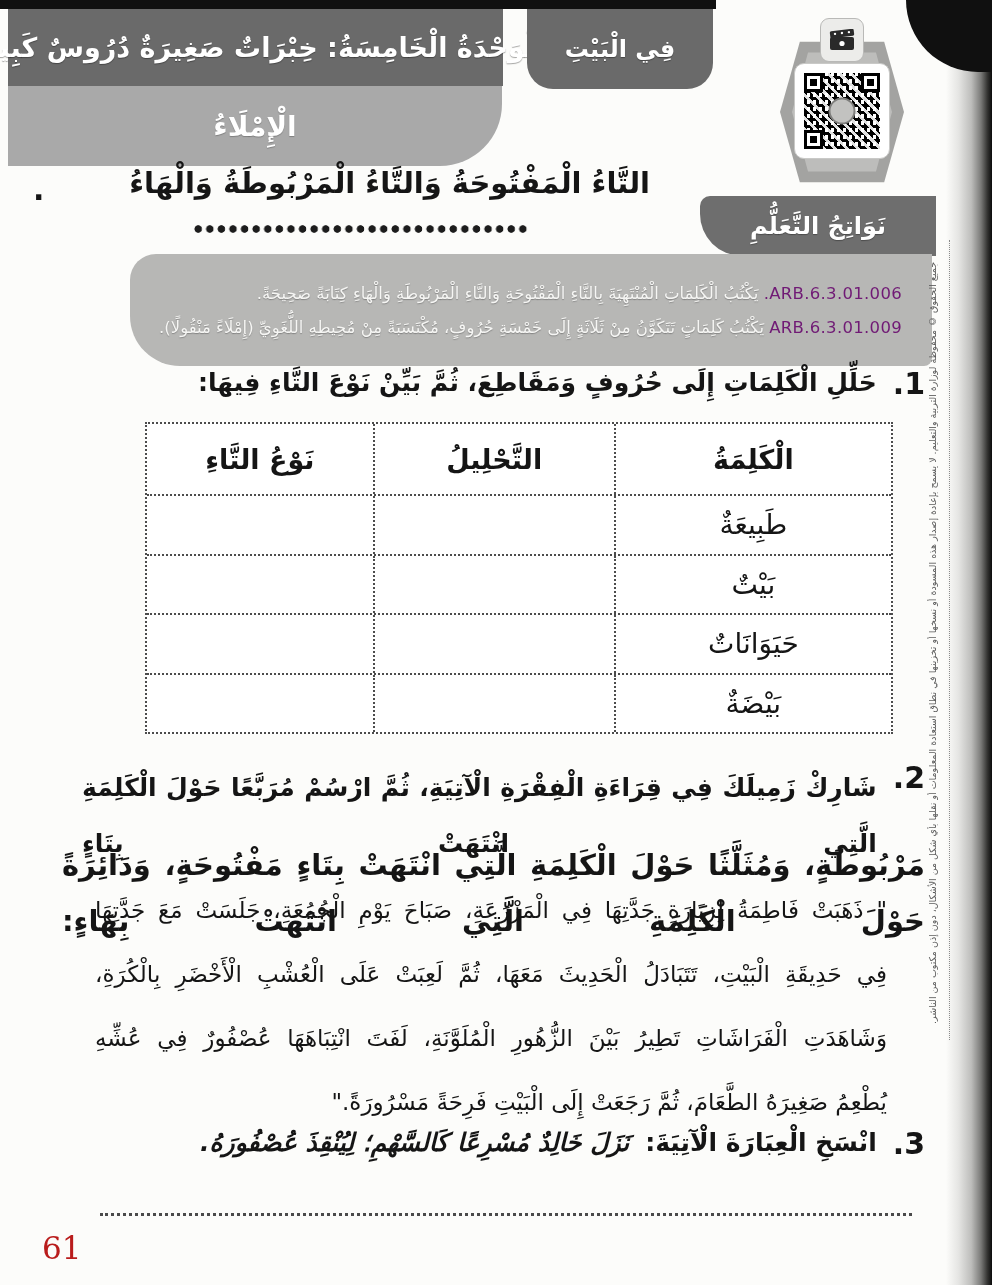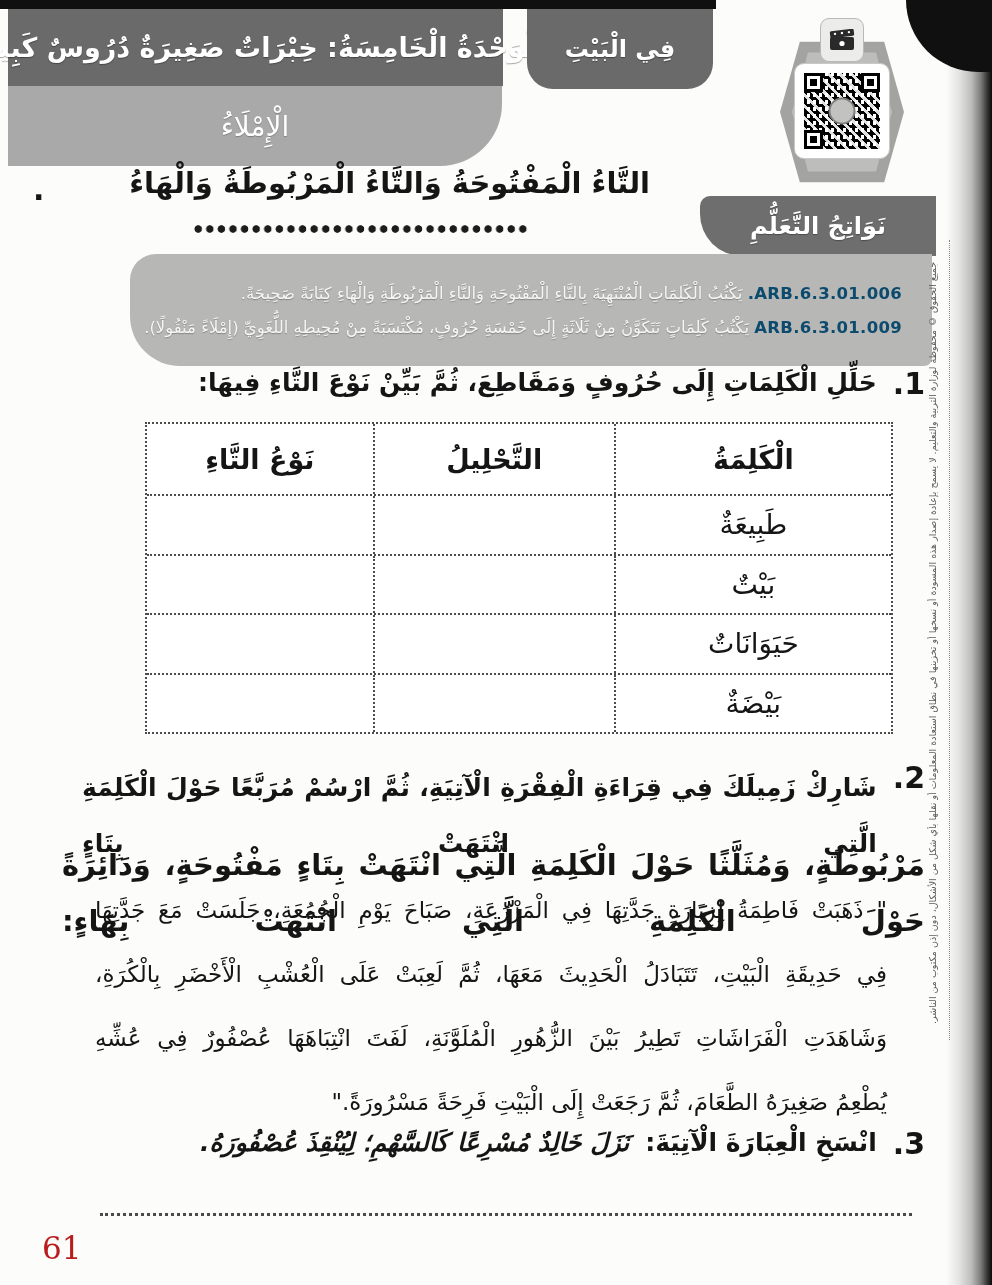--- a/index.html
+++ b/index.html
@@ -16,21 +16,21 @@
 
   
   .unit-band{position:absolute;left:8px;top:9px;width:495px;height:77px;background:#6a6a6a;
     color:#fff;display:flex;align-items:center;justify-content:center;direction:rtl;
     font-size:27px;font-weight:bold;white-space:nowrap;text-shadow:0 1px 1px rgba(0,0,0,.35);}
   .home-tab{position:absolute;left:527px;top:9px;width:186px;height:80px;background:#6a6a6a;
     color:#fff;border-radius:0 0 26px 26px;display:flex;align-items:center;justify-content:center;
     direction:rtl;font-size:24px;font-weight:bold;text-shadow:0 1px 1px rgba(0,0,0,.35);}
   .imla-band{position:absolute;left:8px;top:86px;width:494px;height:80px;background:#a9a9a9;
     color:#fff;border-bottom-right-radius:62px;display:flex;align-items:center;justify-content:center;
-    font-size:28px;font-weight:normal;direction:rtl;text-shadow:0 1px 1px rgba(0,0,0,.25);}
+    font-size:28px;font-weight:bold;direction:rtl;text-shadow:0 1px 1px rgba(0,0,0,.25);}
 
   
   .lesson-title{position:absolute;left:175px;top:166px;width:475px;direction:rtl;text-align:left;
     font-size:29px;font-weight:bold;white-space:nowrap;}
   .title-period{position:absolute;left:33px;top:172px;font-size:30px;font-weight:bold;}
   .title-dots{position:absolute;left:193px;top:222px;width:337px;height:14px;
     background-image:radial-gradient(circle at 5.2px 7px,#1c1c1c 3.4px,transparent 4.1px);
     background-size:11.6px 14px;background-repeat:repeat-x;}
 
   
@@ -55,21 +55,21 @@
     border-radius:50%;background:#c2c2c0;border:2px solid #7e7e7c;}
 
   
   .outcomes-tab{position:absolute;left:700px;top:196px;width:236px;height:60px;background:#6e6e6e;
     color:#fff;border-radius:10px 0 0 42px;display:flex;align-items:center;justify-content:center;
     direction:rtl;font-size:24px;font-weight:bold;text-shadow:0 1px 1px rgba(0,0,0,.3);}
   .outcomes-box{position:absolute;left:130px;top:254px;width:802px;height:112px;background:#b7b7b5;
     border-radius:26px 0 8px 50px;direction:rtl;color:#f6f6f4;display:flex;flex-direction:column;
     justify-content:center;gap:15px;padding:0 30px;box-sizing:border-box;font-size:16.5px;}
   .outcome-line{white-space:nowrap;text-shadow:0 1px 1px rgba(90,90,90,.5);}
-  .outcome-code{color:#0c4a6e;font-weight:bold;text-shadow:none;letter-spacing:.3px;}
+  .outcome-code{color:#701a75;font-weight:normal;text-shadow:none;letter-spacing:.3px;}
 
   
   .ex{position:absolute;direction:rtl;display:flex;gap:16px;align-items:flex-start;}
   .ex-number{font-weight:bold;font-size:30px;line-height:1.2;flex:0 0 auto;}
   .ex-instruction{font-size:25px;font-weight:bold;line-height:1.35;}
   .ex1{left:90px;top:366px;width:835px;}
   .ex2{left:82px;top:760px;width:843px;}
   .ex2 .ex-instruction{flex:1;text-align:justify;text-align-last:justify;line-height:56px;}
   .ex2-line2{position:absolute;left:62px;top:837px;width:863px;direction:rtl;font-size:29px;
     font-weight:bold;text-align:justify;text-align-last:justify;line-height:56px;}

